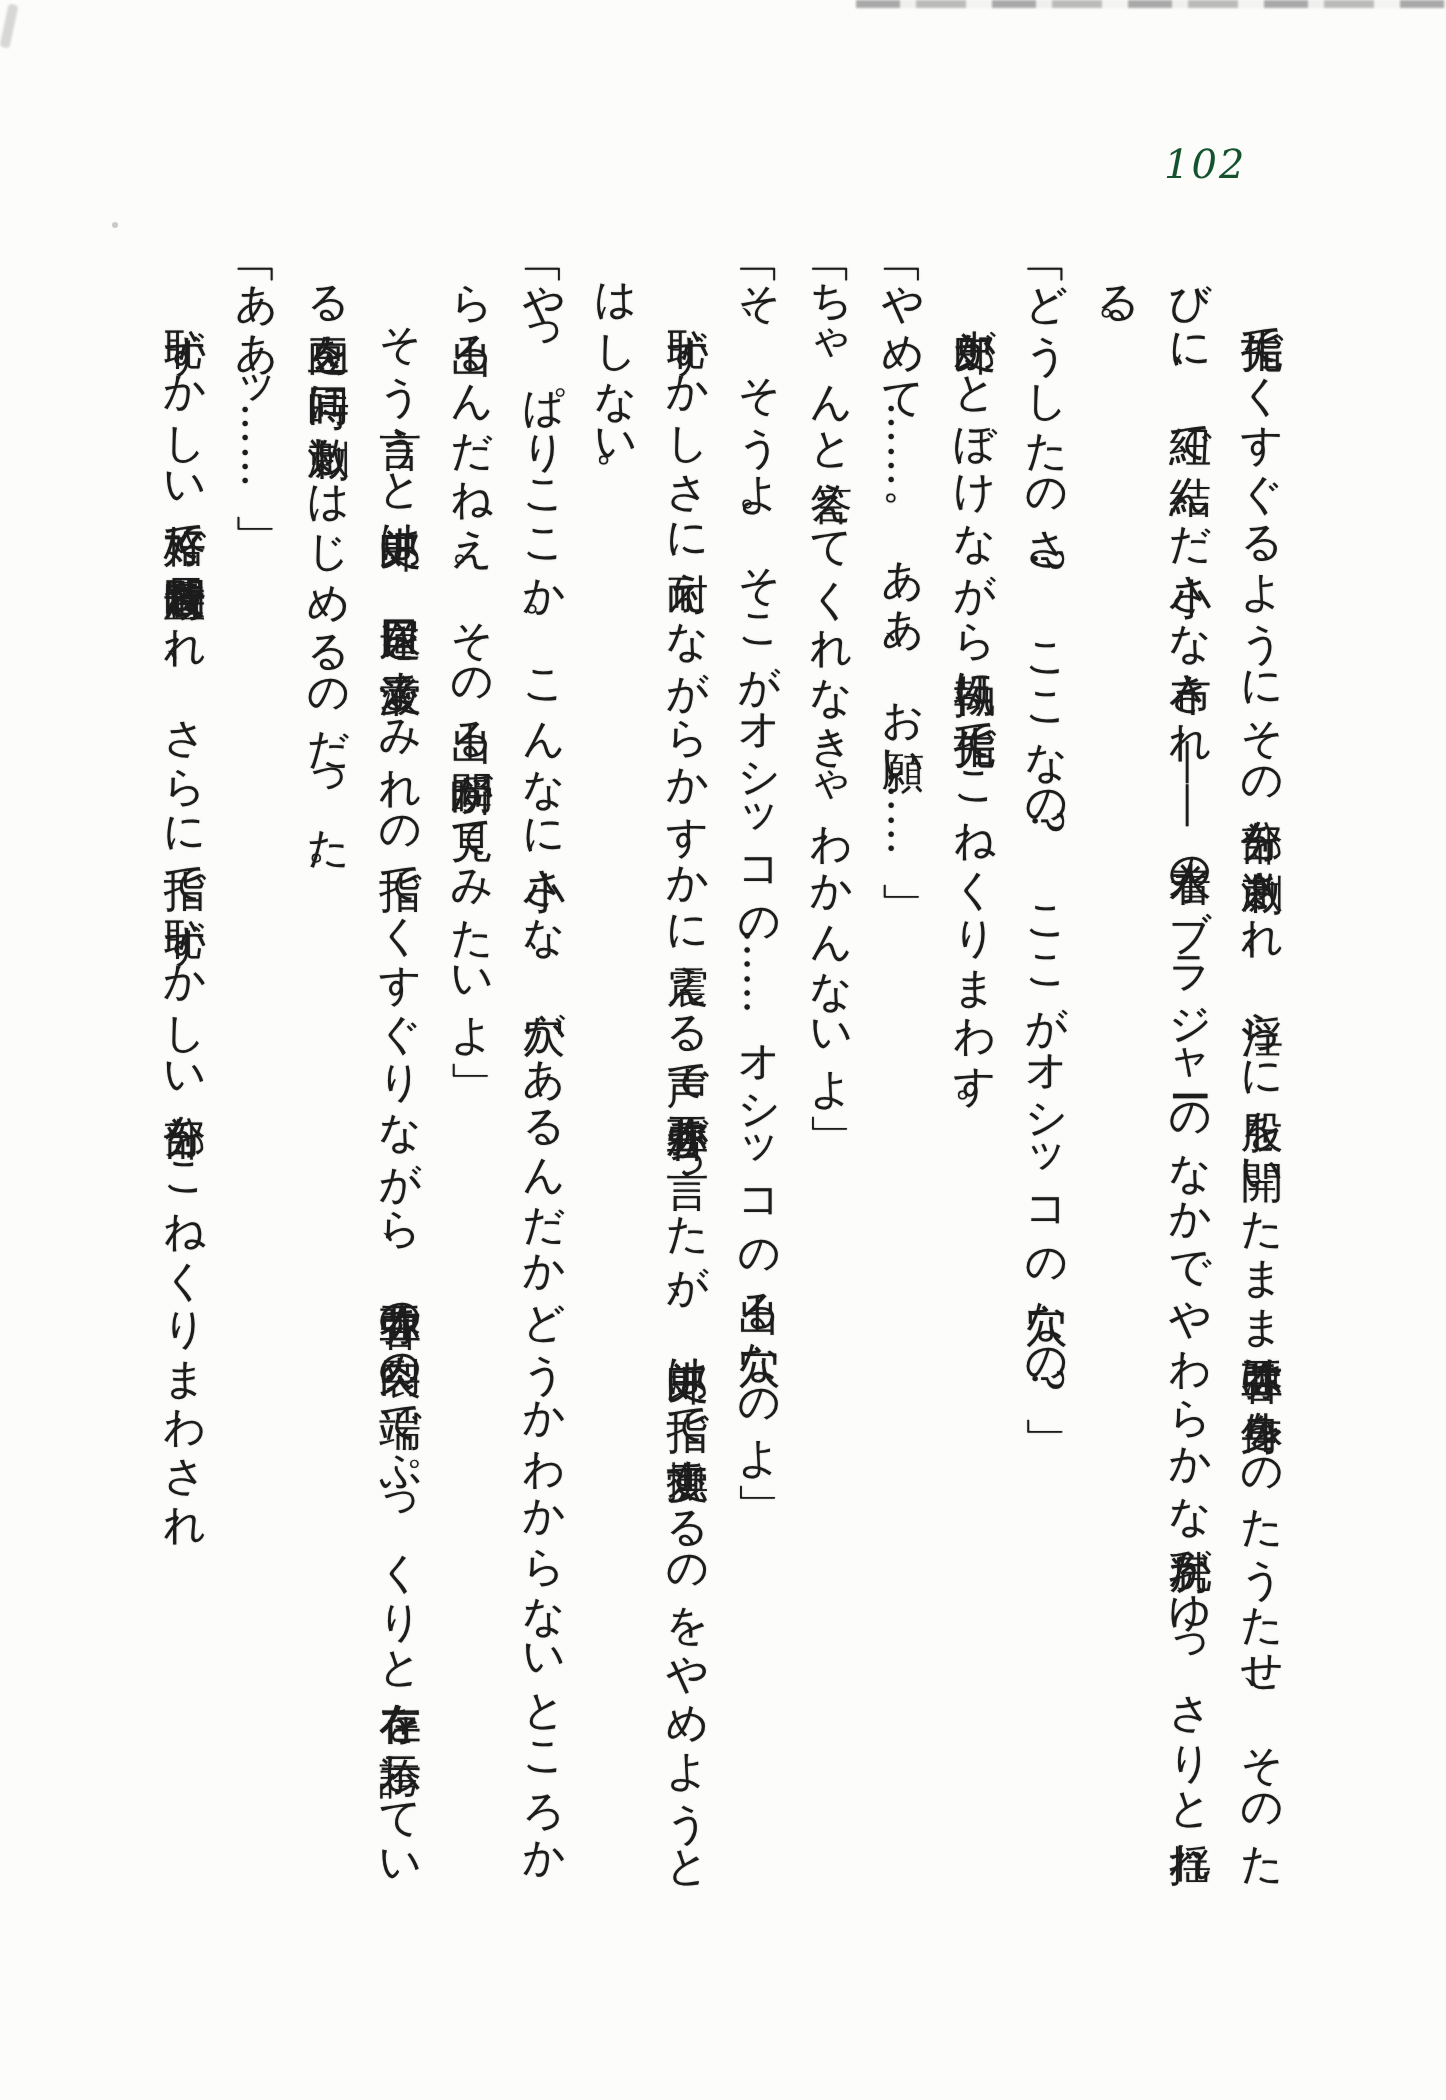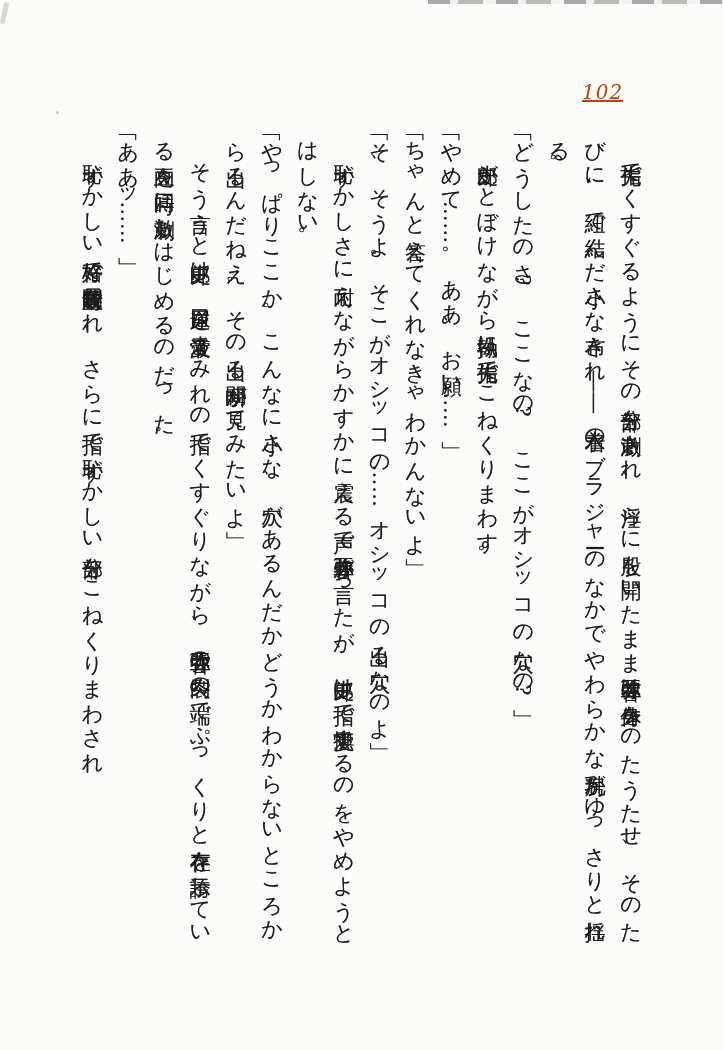--- a/index.html
+++ b/index.html
@@ -47,27 +47,26 @@
     top: 111px;
     left: 56px;
     width: 3px;
     height: 3px;
     border-radius: 50%;
     background: rgba(110,110,110,0.35);
   }
 
   .page-number {
     position: absolute;
-    top: 80px;
+    top: 70px;
     left: 582px;
     font-size: 20px;
     font-style: italic;
     letter-spacing: 1px;
-    color: #c2410c;
-    text-decoration: underline;
+    color: #14532d;
   }
 
   .text-body {
     position: absolute;
     top: 127px;
     right: 75px;
     width: 575px;
     height: 820px;
     writing-mode: vertical-rl;
     text-orientation: mixed;

